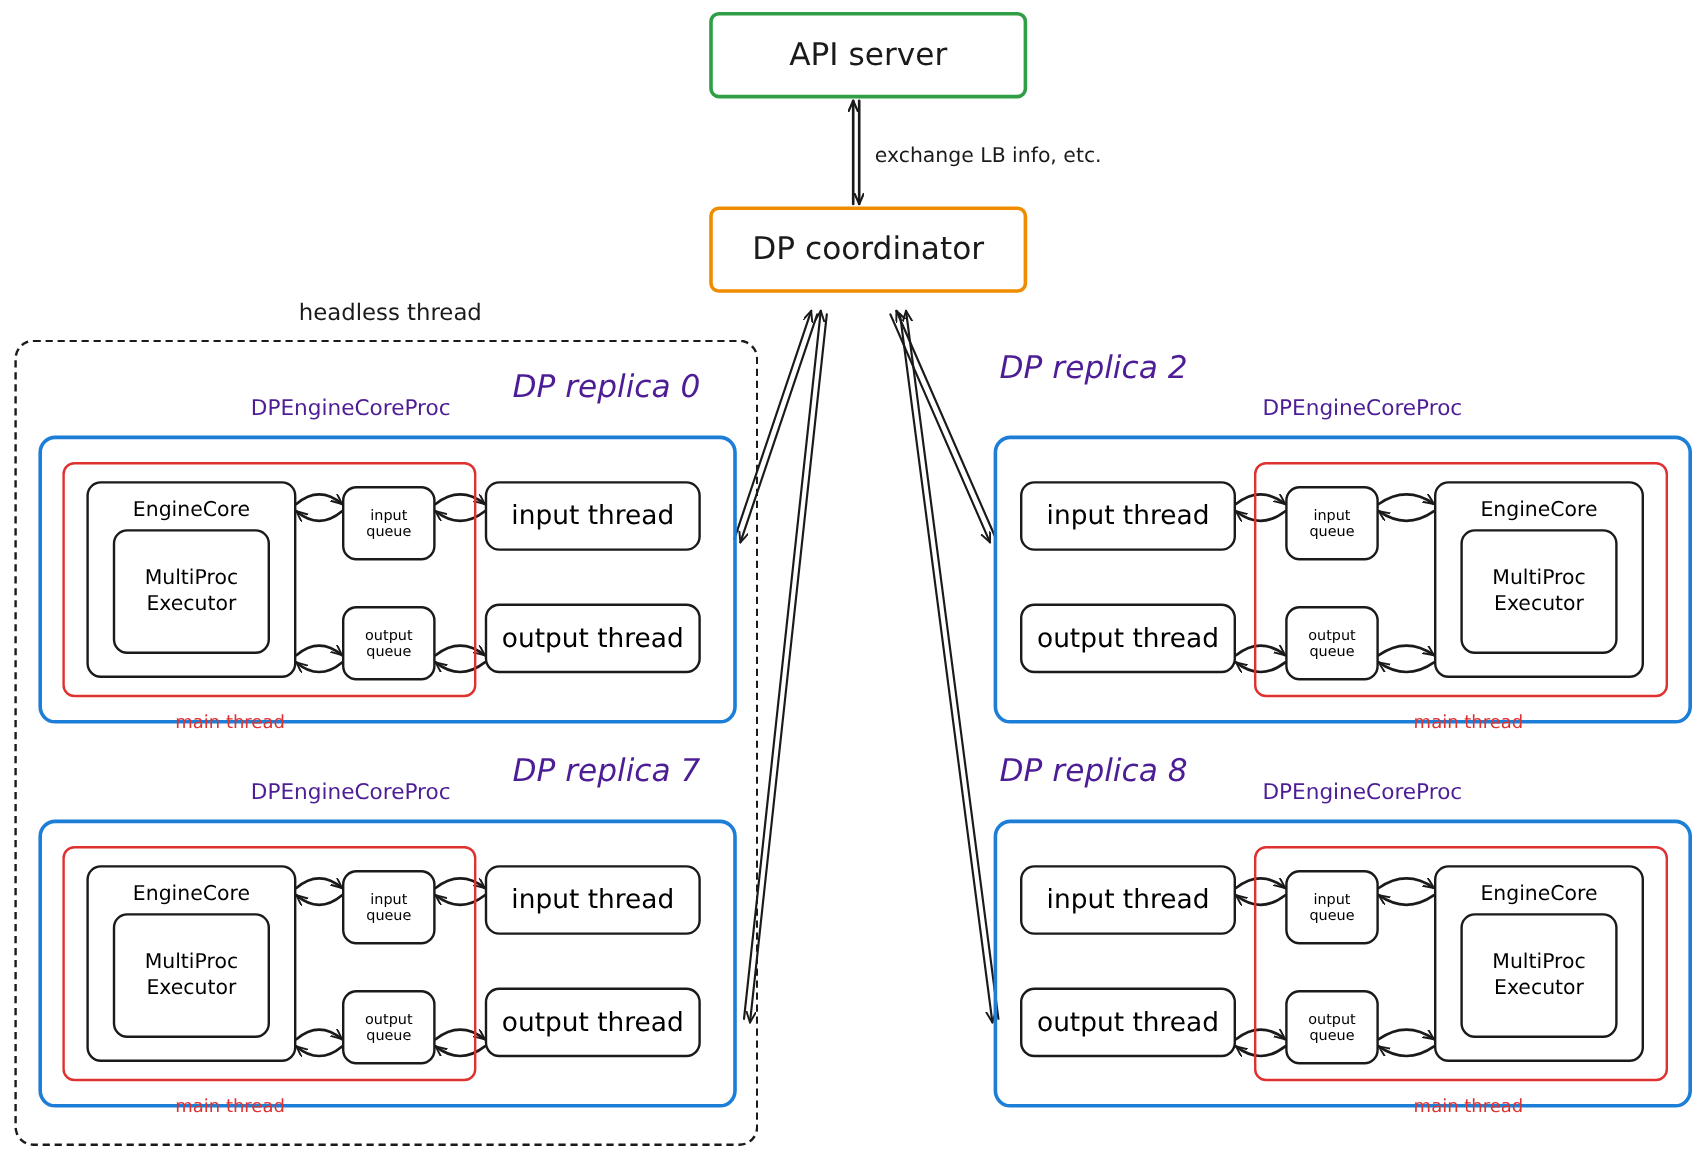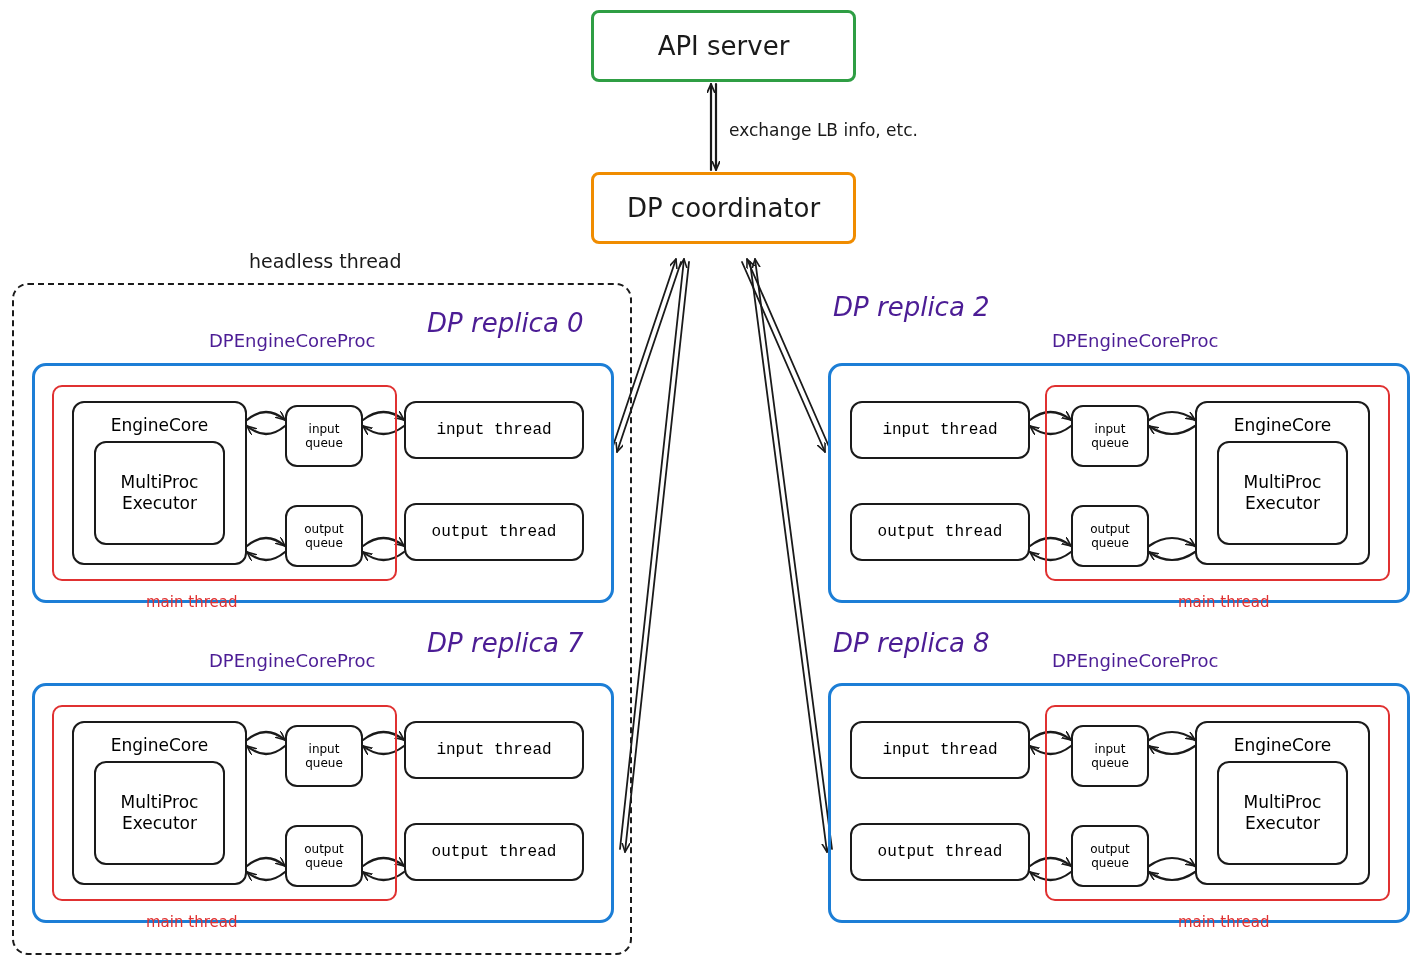--- a/index.html
+++ b/index.html
@@ -22,21 +22,21 @@
   
   .proc{border:3px solid #1c7ed6;border-radius:14px;background:transparent;}
   
   .mainthread{border:2px solid #e03131;border-radius:10px;background:transparent;}
 
   .bbox{border:2.5px solid #1a1a1a;border-radius:12px;}
 
   .enginecore{font-size:17px;align-items:flex-start;padding-top:12px;}
   .mpexec{font-size:17px;line-height:1.25;}
   .queue{font-size:12px;line-height:1.2;}
-  .thread{font-size:16px;font-family:Liberation Mono, monospace;}
+  .thread{font-size:22px;}
 
   .replica-title{font-size:26px;color:#4c1d95;font-style:italic;}
   .proc-title{font-size:18px;color:#4c1d95;}
   .mt-title{font-size:15px;color:#e03131;}
   .headless{font-size:19px;color:#1a1a1a;}
   .edge-lbl{font-size:17px;color:#1a1a1a;}
 
   .headless-box{position:absolute;border:2.5px dashed #1a1a1a;border-radius:16px;
                 box-sizing:border-box;background:transparent;}
 </style>

